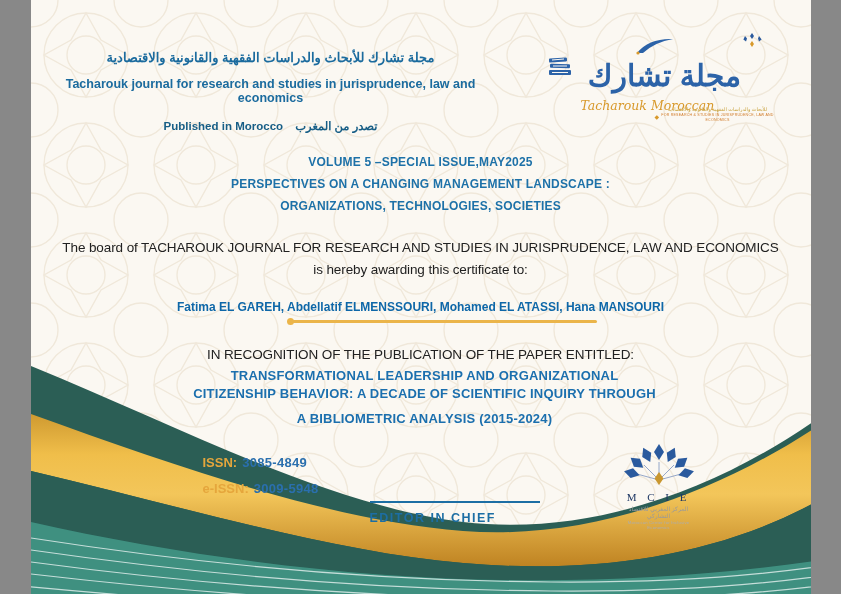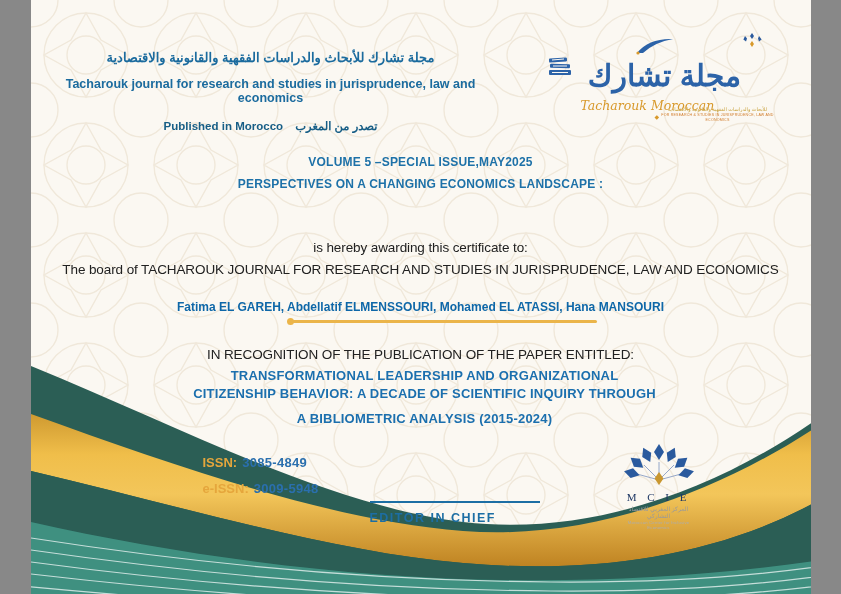--- a/index.html
+++ b/index.html
@@ -153,26 +153,27 @@
     <div class="logo-script">Tacharouk Moroccan</div>
     <div class="logo-diamond">◆</div>
     <div class="logo-sub">
       <span class="ar">للأبحاث والدراسات الفقهية والقانونية والاقتصادية</span>
       <span class="en">FOR RESEARCH &amp; STUDIES IN JURISPRUDENCE, LAW AND ECONOMICS</span>
     </div>
   </div>
 
   <div class="issue">
     <div>VOLUME 5 –SPECIAL ISSUE,MAY2025</div>
-    <div>PERSPECTIVES ON A CHANGING ECONOMICS LANDSCAPE :</div>
+    <div>PERSPECTIVES ON A CHANGING MANAGEMENT LANDSCAPE :</div>
+    <div>ORGANIZATIONS, TECHNOLOGIES, SOCIETIES</div>
   </div>
 
   <div class="award">
+    <div>The board of TACHAROUK JOURNAL FOR RESEARCH AND STUDIES IN JURISPRUDENCE, LAW AND ECONOMICS</div>
     <div>is hereby awarding this certificate to:</div>
-    <div>The board of TACHAROUK JOURNAL FOR RESEARCH AND STUDIES IN JURISPRUDENCE, LAW AND ECONOMICS</div>
   </div>
 
   <div class="recipients">Fatima EL GAREH, Abdellatif ELMENSSOURI, Mohamed EL ATASSI, Hana MANSOURI</div>
   <div class="divider"></div>
 
   <div class="recognition">IN RECOGNITION OF THE PUBLICATION OF THE PAPER ENTITLED:</div>
   <div class="paper paper-1">TRANSFORMATIONAL LEADERSHIP AND ORGANIZATIONAL</div>
   <div class="paper paper-2">CITIZENSHIP BEHAVIOR: A DECADE OF SCIENTIFIC INQUIRY THROUGH</div>
   <div class="paper paper-3">A BIBLIOMETRIC ANALYSIS (2015-2024)</div>
 

